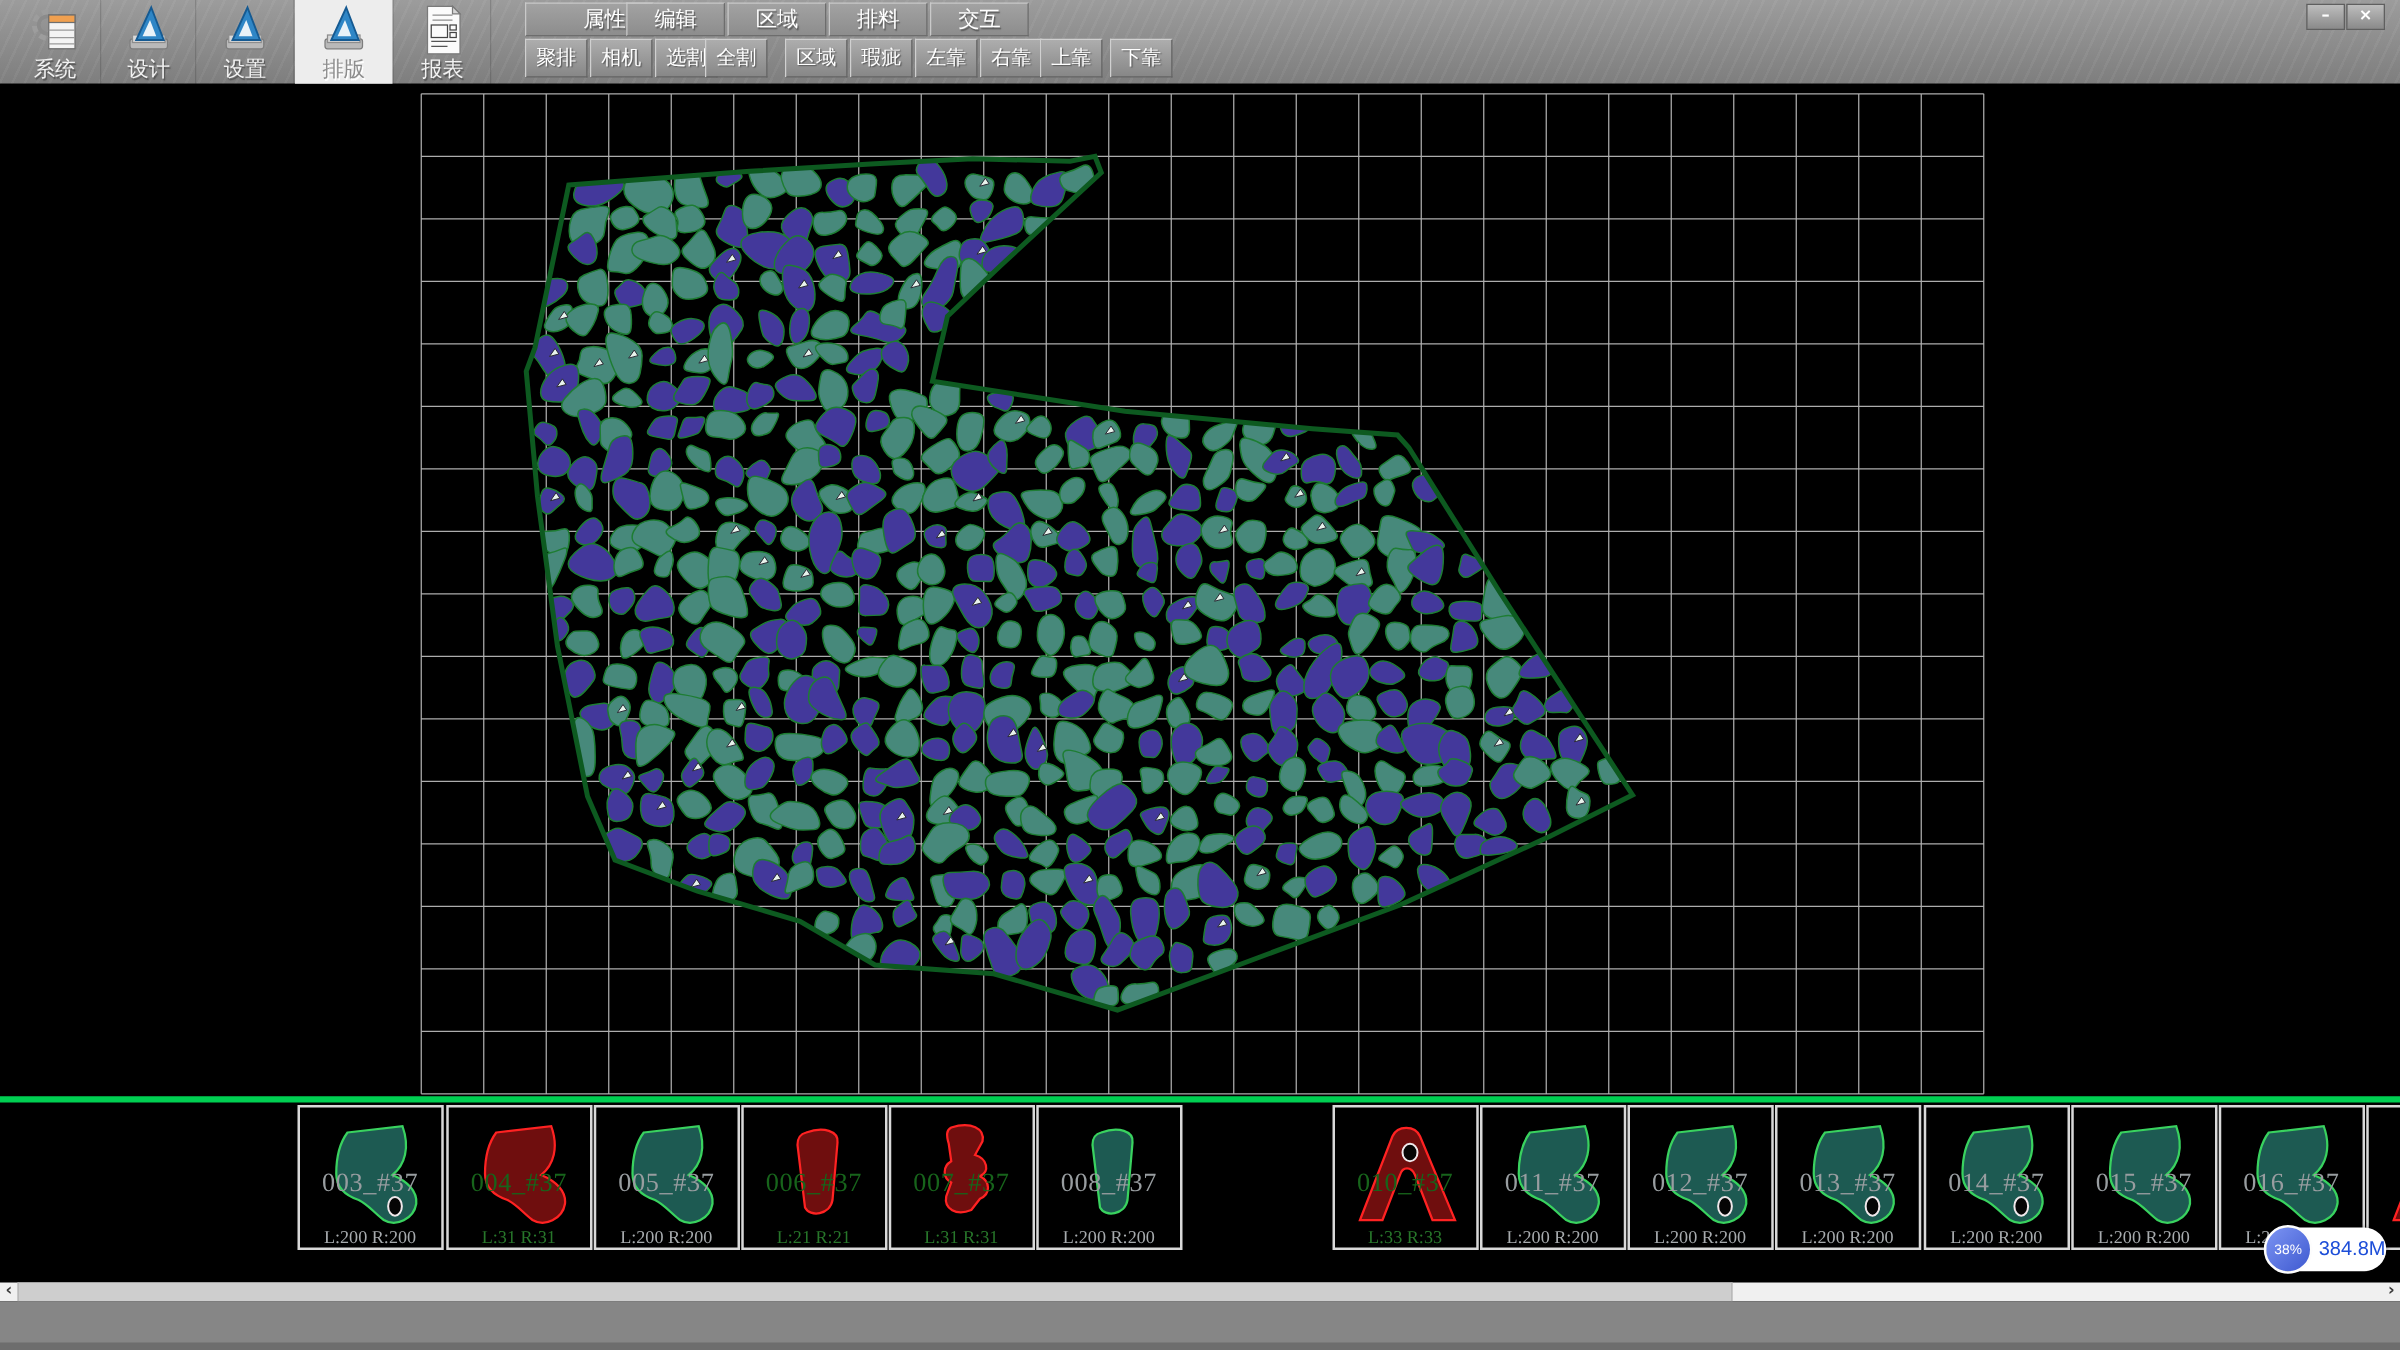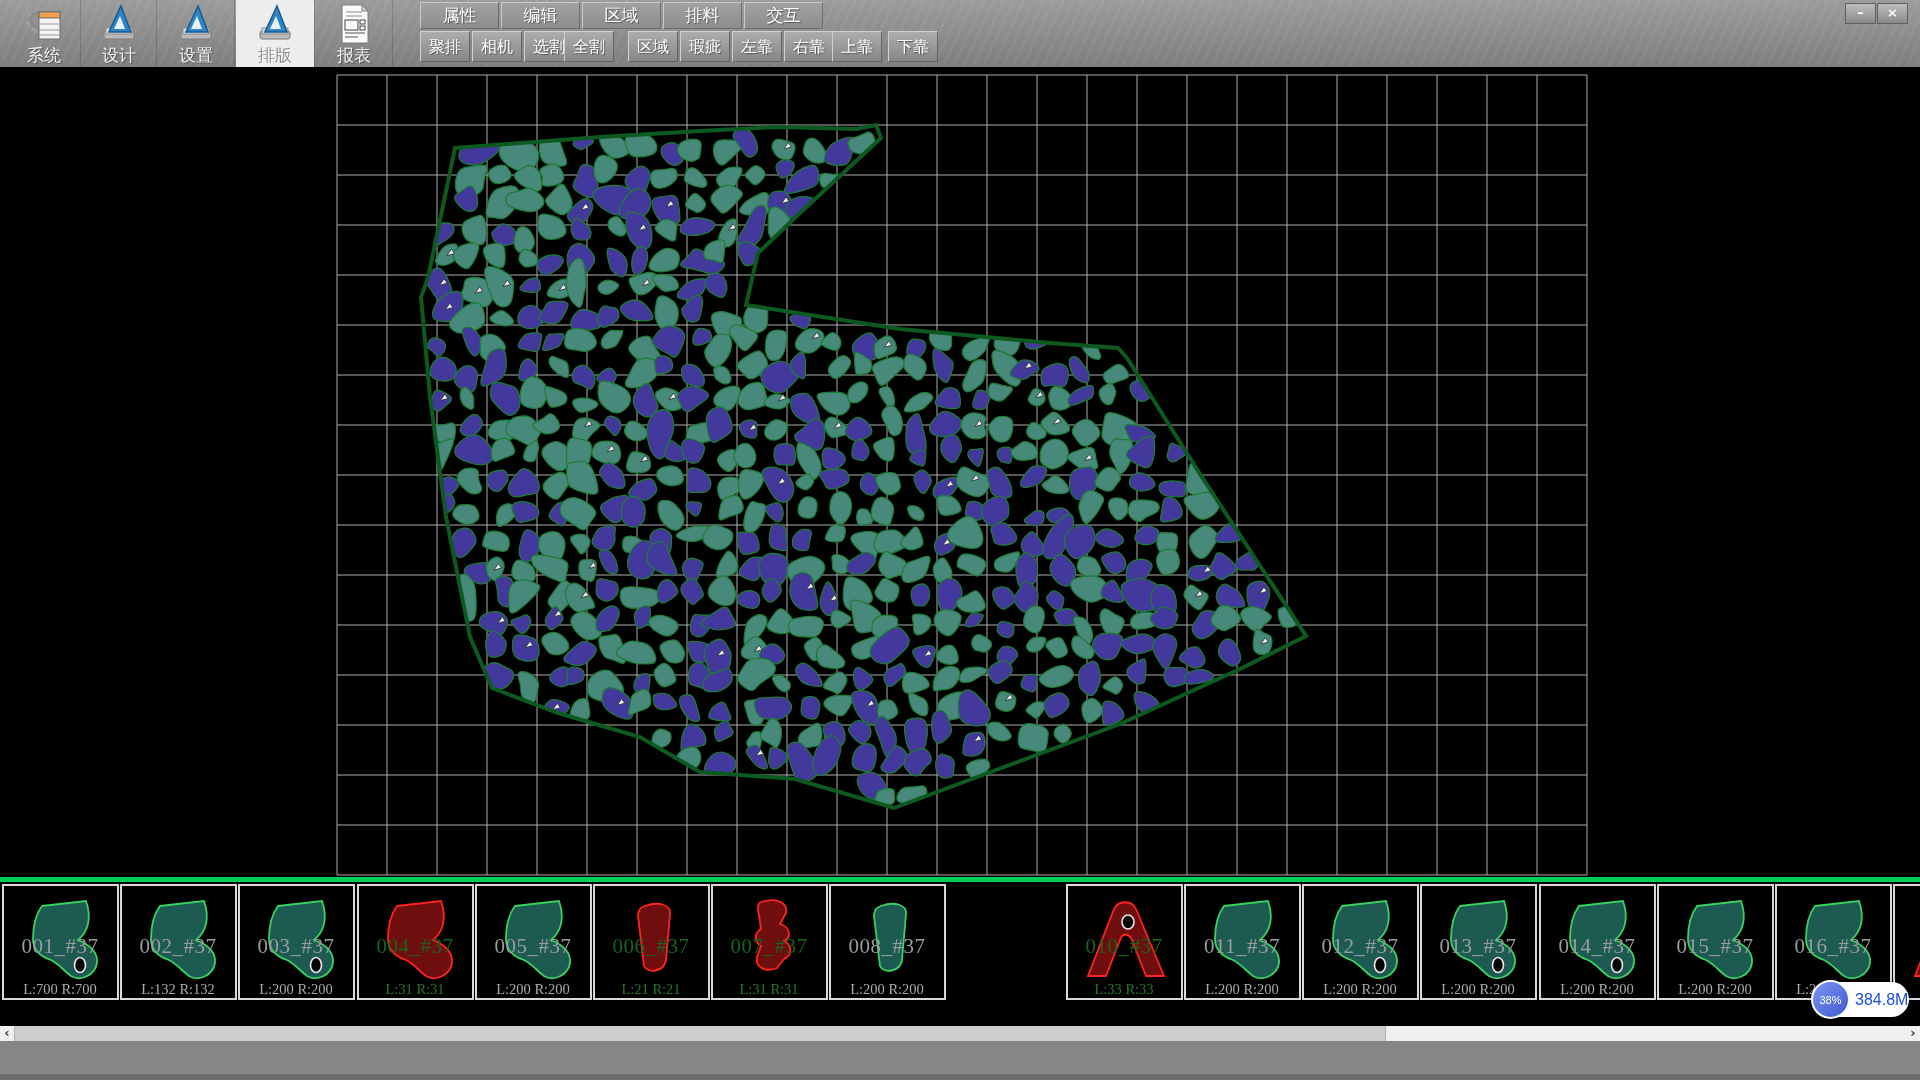--- a/index.html
+++ b/index.html
@@ -107,21 +107,21 @@
             <path d="M14,10 h16 M14,14 h16" stroke="#8f8f8f"></path>
             <rect x="13" y="18" width="13" height="10" fill="none" stroke="#444"></rect>
             <rect x="28" y="18" width="5" height="4" fill="none" stroke="#444"></rect>
             <rect x="28" y="24" width="5" height="4" fill="none" stroke="#444"></rect>
             <path d="M13,31 h20 M13,35 h13" stroke="#555"></path>
           </svg></span>
         <span class="lbl">报表</span>
       </div>
     </div>
   <div id="menu-tabs">
-      <div class="menu-tab" style="left: 420px;">属性</div>
+      <div class="menu-tab" style="left: 420px; padding-left: 24px;">属性</div>
       <div class="menu-tab" style="left: 501px;">编辑</div>
       <div class="menu-tab" style="left: 582px;">区域</div>
       <div class="menu-tab" style="left: 663px;">排料</div>
       <div class="menu-tab" style="left: 744px;">交互</div>
     </div>
   <div id="tool-row">
       <div class="tool-btn" style="left: 420px;">聚排</div>
       <div class="tool-btn" style="left: 472px;">相机</div>
       <div class="tool-btn" style="left: 524px;">选割</div>
       <div class="tool-btn" style="left: 564px;">全割</div>
@@ -690,39 +690,20 @@
         <path d="M866.9,639.4 l4.5,-6.5 l3,4.5 z" fill="#e8f3ec" stroke="#2a2a34" stroke-width="0.8"></path>
         <path d="M1005.5,633.6 l4.5,-6.5 l3,4.5 z" fill="#e8f3ec" stroke="#2a2a34" stroke-width="0.8"></path>
         <path d="M974.1,674.7 l4.5,-6.5 l3,4.5 z" fill="#e8f3ec" stroke="#2a2a34" stroke-width="0.8"></path>
         <path d="M756.1,689 l4.5,-6.5 l3,4.5 z" fill="#e8f3ec" stroke="#2a2a34" stroke-width="0.8"></path>
       </g>
       <polygon points="455,81 600,70 700,64 778,60 856,62 876,58 881,71 800,146 758,186 746,238 900,262 1050,276 1118,281 1127,291 1200,407 1306,569 1240,602 1120,657 1015,696 894,741 795,712 700,705 640,670 558,646 492,621 470,570 446,450 430,330 421,230 428,211" fill="none" stroke="#0d5a20" stroke-width="4"></polygon>
     </svg></div>
 
 <div class="green-sep"></div>
 <div class="thumbstrip" id="thumbstrip">
-    <div class="cell" style="left: 2px;">
-      <svg width="113" height="112" viewBox="0 0 113 112">
-        <g transform="translate(14,10)">
-          <path d="M24,10 L68,5 C74,22 70,36 60,44 C72,49 80,57 79,67 C77,79 63,86 53,80 C45,74 41,68 33,64 C21,60 15,53 15,43 C15,28 18,18 24,10 Z" fill="#1d5a52" stroke="#39d25f" stroke-width="1.8"></path>
-          <ellipse cx="62" cy="69" rx="5.5" ry="7.5" fill="#050505" stroke="#efe7ea" stroke-width="1.6"></ellipse>
-        </g>
-        <text x="56" y="67" text-anchor="middle" font-family="Liberation Serif,serif" font-size="21" letter-spacing="0.5" fill="#989da0">001_#37</text>
-        <text x="56" y="108" text-anchor="middle" font-family="Liberation Serif,serif" font-size="14.5" fill="#a7abae">L:700 R:700</text>
-      </svg>
-    </div>
-    <div class="cell" style="left: 120.2px;">
-      <svg width="113" height="112" viewBox="0 0 113 112">
-        <g transform="translate(14,10)">
-          <path d="M24,10 L68,5 C74,22 70,36 60,44 C72,49 80,57 79,67 C77,79 63,86 53,80 C45,74 41,68 33,64 C21,60 15,53 15,43 C15,28 18,18 24,10 Z" fill="#1d5a52" stroke="#39d25f" stroke-width="1.8"></path>
-        </g>
-        <text x="56" y="67" text-anchor="middle" font-family="Liberation Serif,serif" font-size="21" letter-spacing="0.5" fill="#989da0">002_#37</text>
-        <text x="56" y="108" text-anchor="middle" font-family="Liberation Serif,serif" font-size="14.5" fill="#a7abae">L:132 R:132</text>
-      </svg>
-    </div>
     <div class="cell" style="left: 238.4px;">
       <svg width="113" height="112" viewBox="0 0 113 112">
         <g transform="translate(14,10)">
           <path d="M24,10 L68,5 C74,22 70,36 60,44 C72,49 80,57 79,67 C77,79 63,86 53,80 C45,74 41,68 33,64 C21,60 15,53 15,43 C15,28 18,18 24,10 Z" fill="#1d5a52" stroke="#39d25f" stroke-width="1.8"></path>
           <ellipse cx="62" cy="69" rx="5.5" ry="7.5" fill="#050505" stroke="#efe7ea" stroke-width="1.6"></ellipse>
         </g>
         <text x="56" y="67" text-anchor="middle" font-family="Liberation Serif,serif" font-size="21" letter-spacing="0.5" fill="#989da0">003_#37</text>
         <text x="56" y="108" text-anchor="middle" font-family="Liberation Serif,serif" font-size="14.5" fill="#a7abae">L:200 R:200</text>
       </svg>
     </div>

